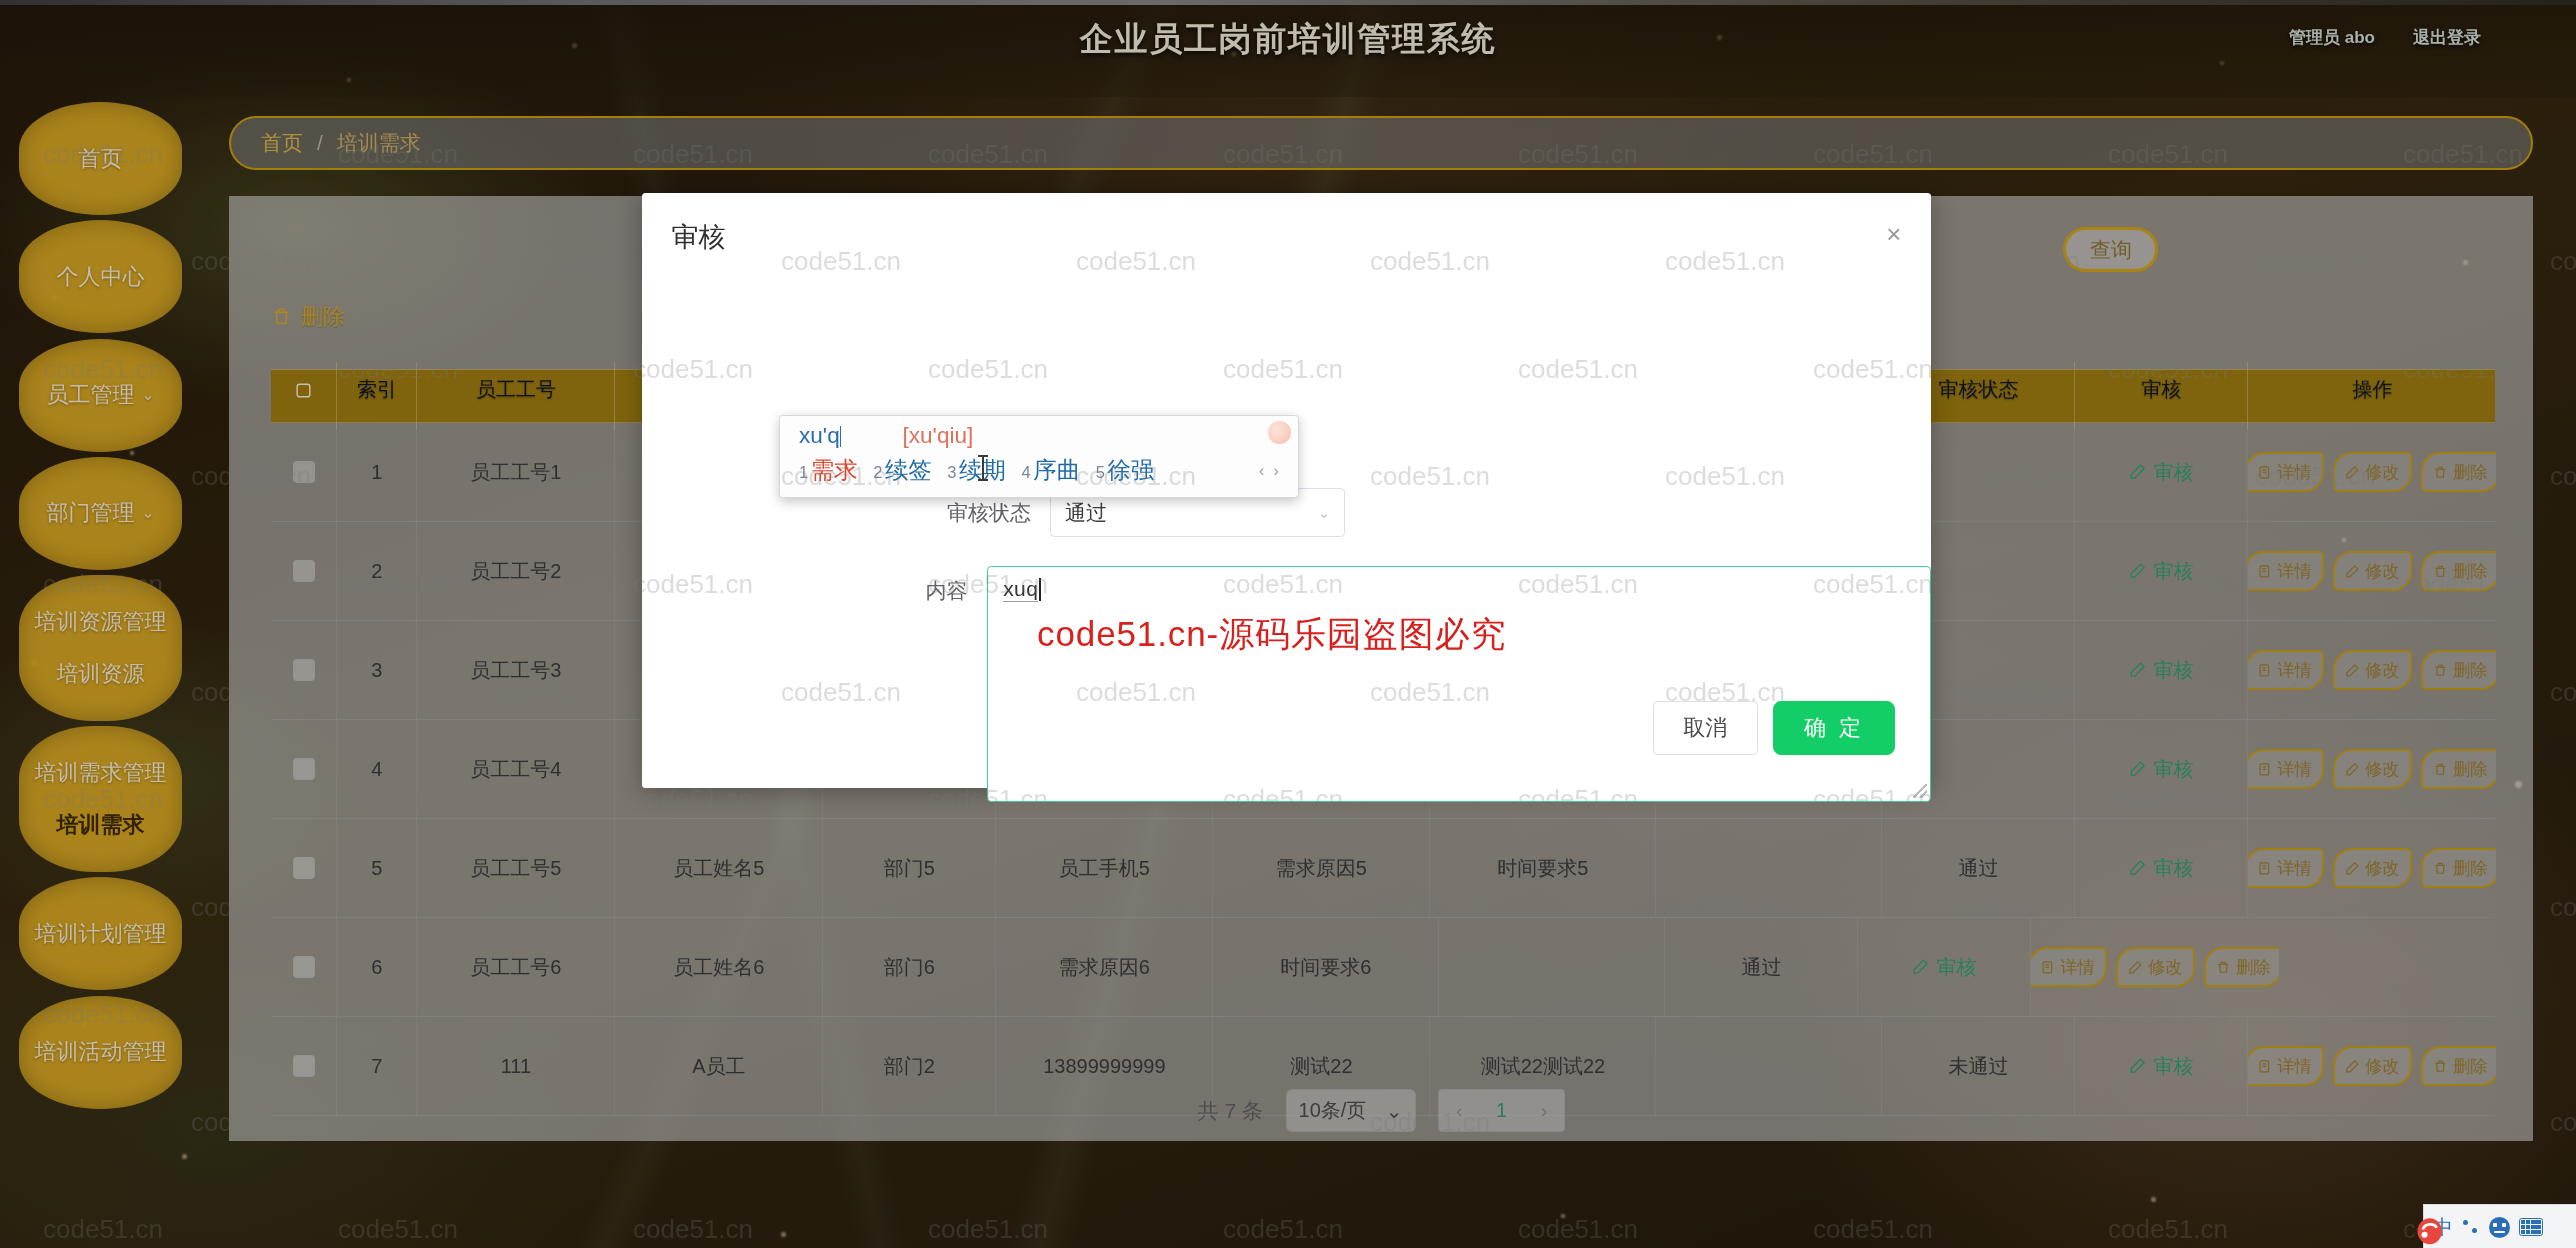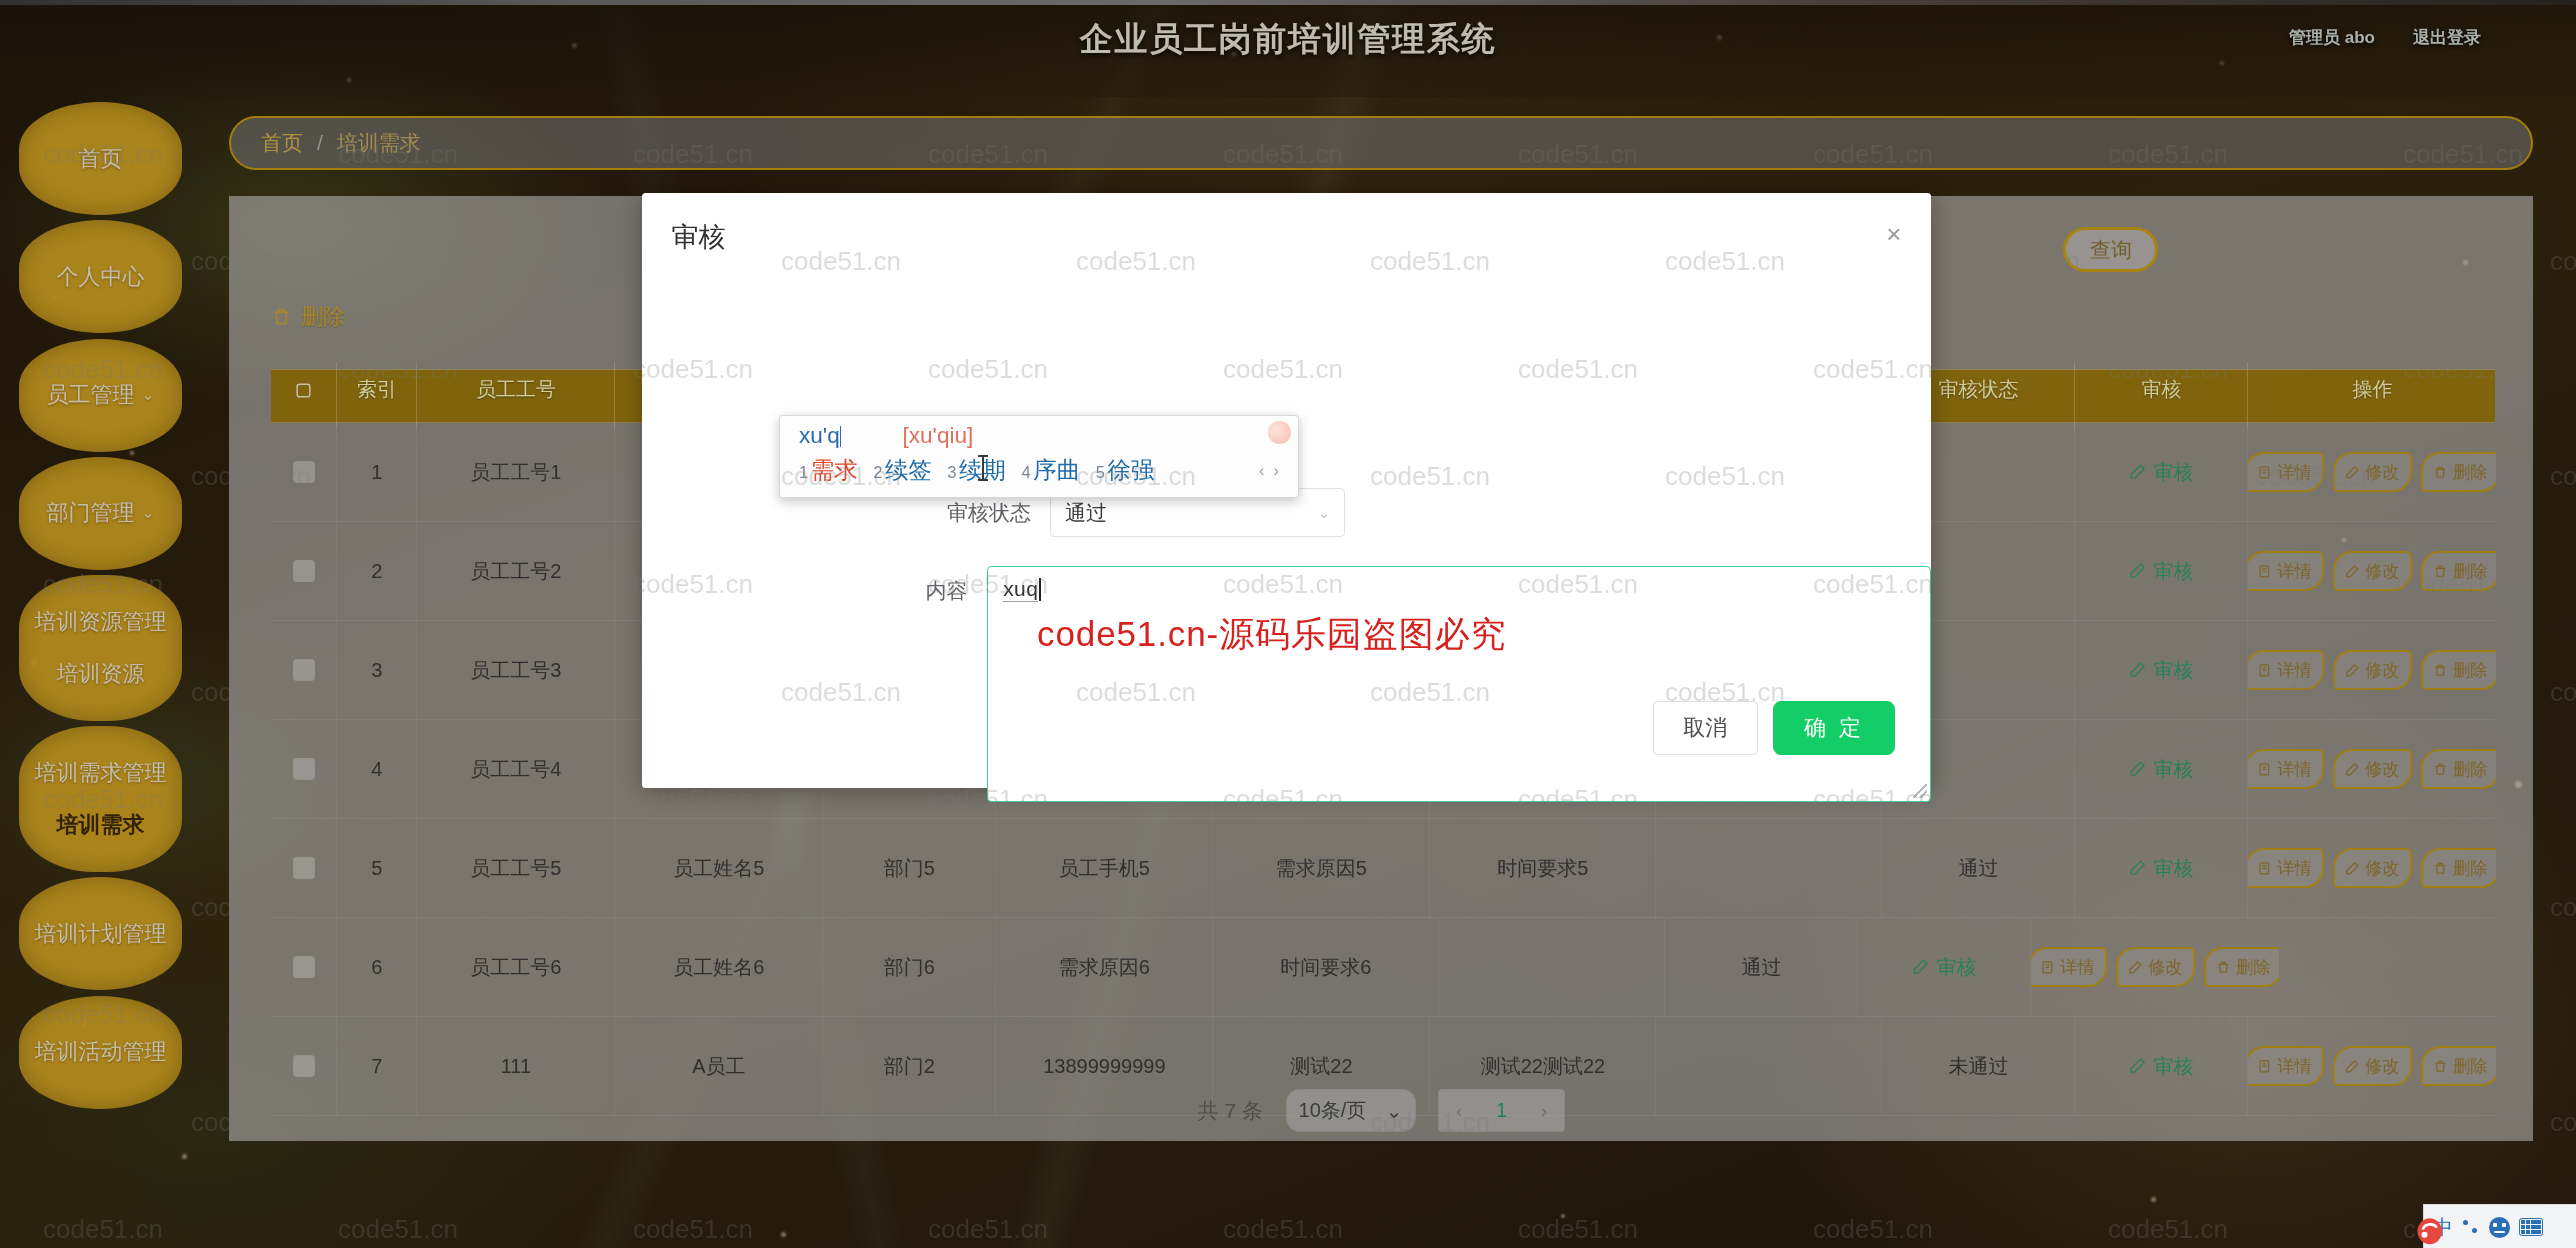--- a/index.html
+++ b/index.html
@@ -146,21 +146,21 @@
   
   #table { position: absolute; left: 42px; top: 173px; width: 2224px; }
   .tr { display: flex; align-items: center; }
   #thead {
     background: #9b7a10;
     height: 54px;
     border-top: 1.7px solid #b8a06a;
     border-bottom: 0.9px solid #b09a60;
   }
   #thead .th {
-    color: #fef9c3; font-size: 20px; text-align: center;
+    color: #0f172a; font-size: 20px; text-align: center;
     border-right: 0.9px solid rgba(215,200,150,0.45);
     height: 68px; line-height: 54px;
     overflow: hidden; white-space: nowrap;
     text-shadow: 0 0.9px 1.7px rgba(0,0,0,0.35);
   }
   .tbody .tr {
     height: 99px;
     border-bottom: 0.9px solid rgba(170,170,170,0.45);
   }
   .tbody .td {
@@ -205,21 +205,21 @@
   
   #pager {
     position: absolute; left: 0; top: 893px; width: 2304px;
     display: flex; align-items: center; justify-content: center; gap: 22.6px;
     font-size: 21px; color: #5e5e5e;
   }
   #pager .ps-select {
     width: 130px; height: 43px;
     background: rgba(205,205,205,0.55);
     border: 0.9px solid rgba(160,160,160,0.6);
-    border-radius: 14px;
+    border-radius: 6px;
     display: flex; align-items: center; justify-content: space-between;
     padding: 0 12px; font-size: 20px; color: #4a4a4a; cursor: pointer;
   }
   #pager .pg-box {
     height: 43px; background: rgba(205,205,205,0.55);
     border: 0.9px solid rgba(160,160,160,0.55);
     border-radius: 4.3px;
     display: flex; align-items: center;
   }
   #pager .pg-btn { width: 40px; text-align: center; color: #8a8a8a; font-size: 19px; cursor: pointer; }

